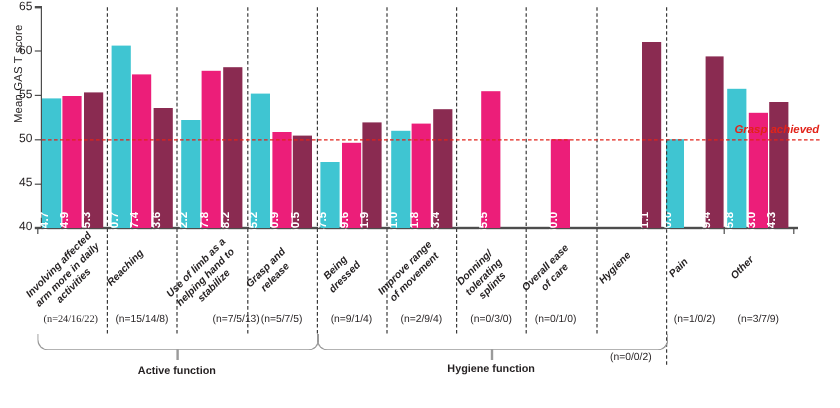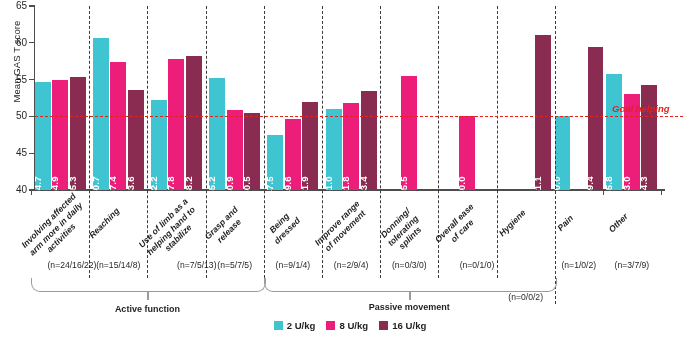--- a/index.html
+++ b/index.html
@@ -231,21 +231,21 @@
       <div class="sep" style="left: 380.2px; height: 272px;"></div>
       <div class="sep" style="left: 438.4px; height: 272px;"></div>
       <div class="sep" style="left: 496.6px; height: 272px;"></div>
       <div class="sep" style="left: 554.8px; height: 298px;"></div>
       <div class="xtick" style="left: 602.8px;"></div>
       <div class="xtick" style="left: 31px;"></div>
       <div class="xtick" style="left: 661px;"></div>
     </div>
 
   <div class="goal-line"></div>
-  <div class="goal-lab">Goal helping</div>
+  <div class="goal-lab">Grasp achieved</div>
 
   <div id="cats">
       <div class="cat" style="left: 0.1px; top: 196px; width: 66px;">Involving affected
 arm more in daily
 activities</div>
       <div class="cat" style="left: 58.3px; top: 196px; width: 66px;">Reaching</div>
       <div class="cat" style="left: 116.5px; top: 196px; width: 66px;">Use of limb as a
 helping hand to
 stabilize</div>
       <div class="cat" style="left: 174.7px; top: 196px; width: 66px;">Grasp and
@@ -257,48 +257,34 @@
       <div class="cat" style="left: 349.3px; top: 196px; width: 66px;">Donning/
 tolerating
 splints</div>
       <div class="cat" style="left: 407.5px; top: 196px; width: 66px;">Overall ease
 of care</div>
       <div class="cat" style="left: 465.7px; top: 196px; width: 66px;">Hygiene</div>
       <div class="cat" style="left: 518.8px; top: 196px; width: 66px;">Pain</div>
       <div class="cat" style="left: 571.9px; top: 196px; width: 66px;">Other</div>
     </div>
   <div id="nlabs">
-      <div class="nlab" style="left: 32px; width: 80px;">(n=24/16/22)</div>
+      <div class="nlab" style="left: 19px; width: 80px; font-family: Liberation Serif, serif;">(n=24/16/22)</div>
       <div class="nlab" style="left: 78.3px; width: 80px;">(n=15/14/8)</div>
       <div class="nlab" style="left: 136.5px; width: 80px; text-align: right;">(n=7/5/13)</div>
       <div class="nlab" style="left: 194.7px; width: 80px;">(n=5/7/5)</div>
       <div class="nlab" style="left: 252.9px; width: 80px;">(n=9/1/4)</div>
       <div class="nlab" style="left: 311.1px; width: 80px;">(n=2/9/4)</div>
       <div class="nlab" style="left: 369.3px; width: 80px;">(n=0/3/0)</div>
-      <div class="nlab" style="left: 437px; width: 80px;">(n=0/1/0)</div>
+      <div class="nlab" style="left: 423px; width: 80px;">(n=0/1/0)</div>
       <div class="nlab" style="left: 485.7px; width: 80px; margin-top: 32px;">(n=0/0/2)</div>
       <div class="nlab" style="left: 538.8px; width: 80px;">(n=1/0/2)</div>
       <div class="nlab" style="left: 591.9px; width: 80px;">(n=3/7/9)</div>
     </div>
   <div id="brackets">
       <div class="brk" style="left: 31px; width: 232.8px; top: 278px;"></div>
       <div class="brk-stem" style="left: 147.4px; top: 291px;"></div>
       <div class="brk-lab" style="left: 87.4px; width: 120px; top: 304px;">Active function</div>
       <div class="brk" style="left: 263.8px; width: 291px; top: 278px;"></div>
       <div class="brk-stem" style="left: 409.3px; top: 291px;"></div>
-      <div class="brk-lab" style="left: 349.3px; width: 120px; top: 302px;">Passive movement</div>
-    </div>
-
-  <div class="legend" id="legend">
-      <div class="lg">
-        <span class="sw" style="background: rgb(63, 197, 210);"></span>
-        <span>2 U/kg</span>
-      </div>
-      <div class="lg">
-        <span class="sw" style="background: rgb(236, 30, 121);"></span>
-        <span>8 U/kg</span>
-      </div>
-      <div class="lg">
-        <span class="sw" style="background: rgb(138, 43, 81);"></span>
-        <span>16 U/kg</span>
-      </div>
-    </div>
+      <div class="brk-lab" style="left: 349.3px; width: 120px; top: 302px;">Hygiene function</div>
+    </div>
+
 </div>
 
 </body></html>

